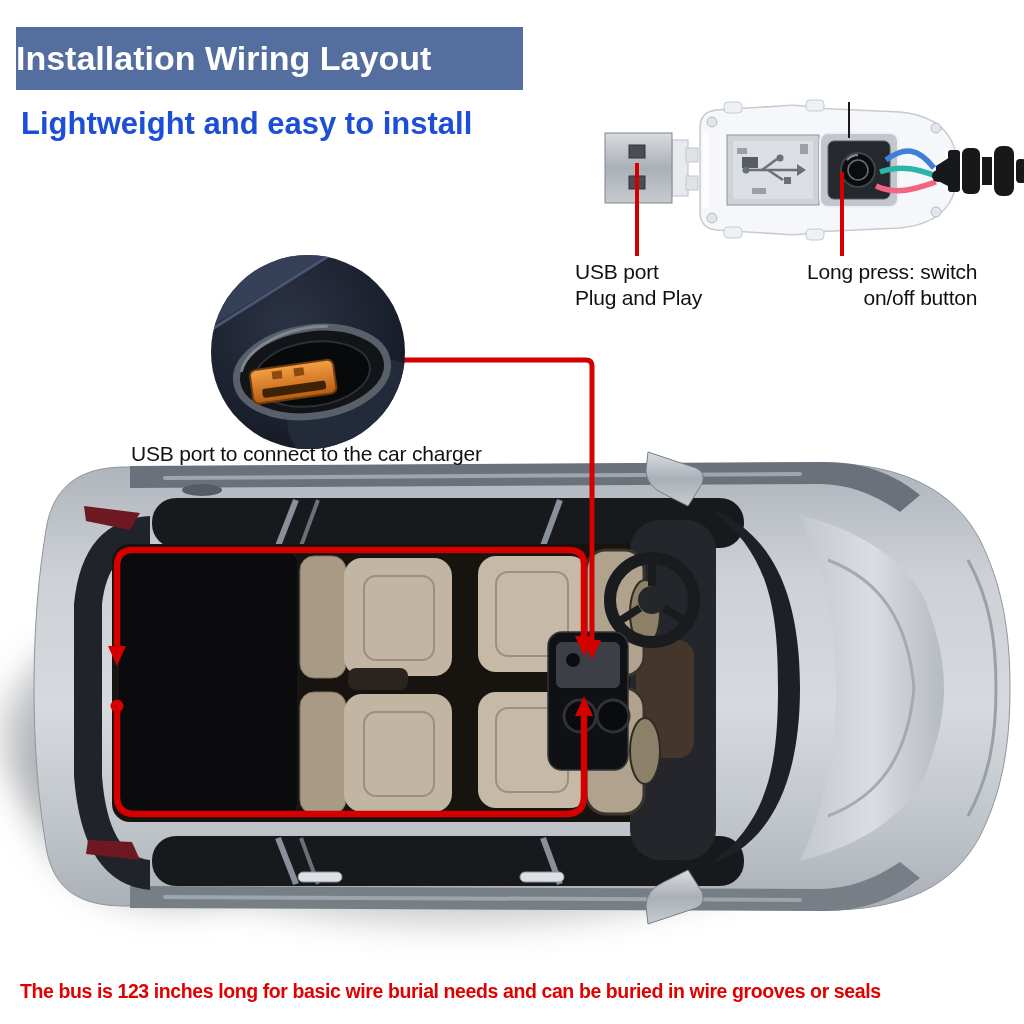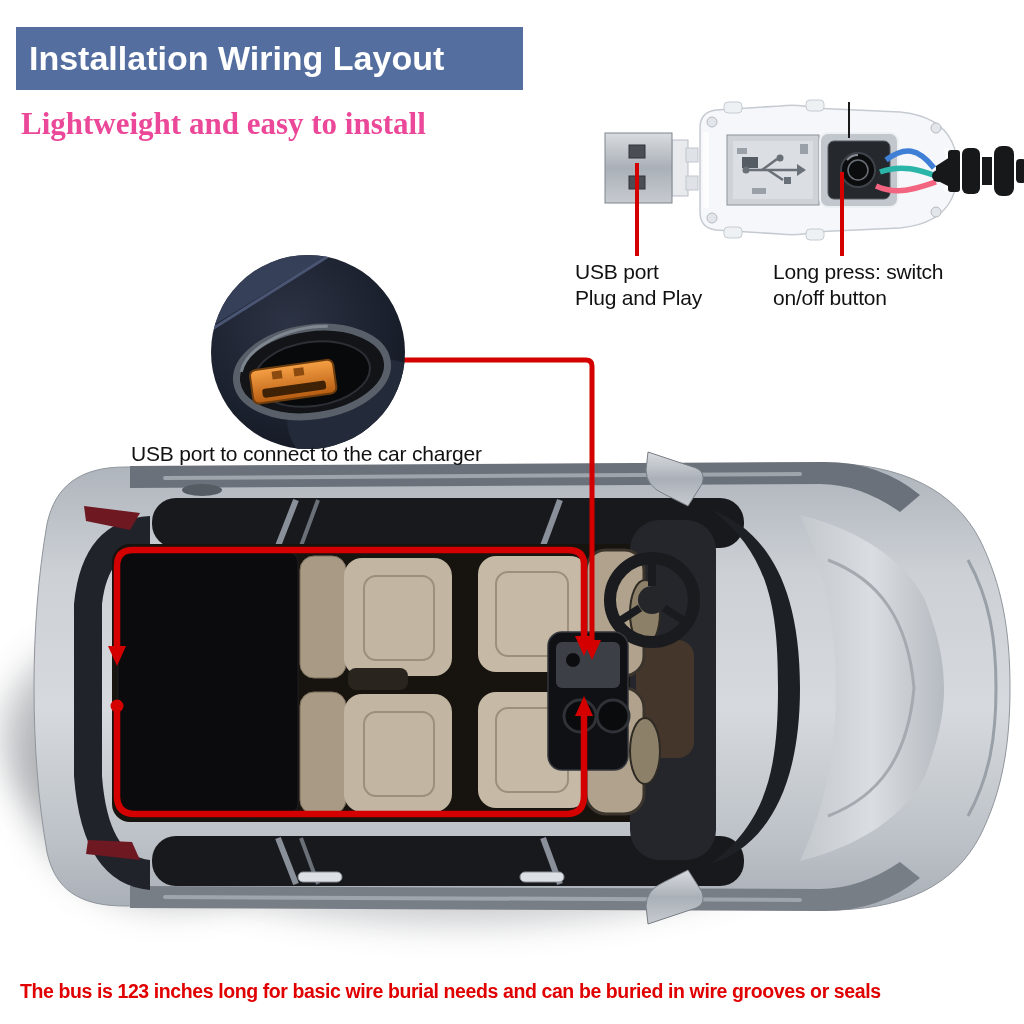--- a/index.html
+++ b/index.html
@@ -4,31 +4,31 @@
 <style>
   html,body{margin:0;padding:0;background:#ffffff;}
   .canvas{
     position:relative;width:1024px;height:1024px;background:#ffffff;
     font-family:"Liberation Sans", sans-serif;overflow:hidden;
   }
   .abs{position:absolute;}
   .banner{
     left:16px;top:27px;width:507px;height:63px;background:#546f9f;
     color:#ffffff;font-size:34px;font-weight:700;line-height:63px;
-    padding-left:13px;box-sizing:border-box;white-space:nowrap;letter-spacing:0px;
+    box-sizing:border-box;white-space:nowrap;letter-spacing:0px;
   }
   .subtitle{
-    left:21px;top:106px;color:#ec4899;font-size:31px;font-weight:700;white-space:nowrap;font-family:Liberation Serif, serif;
+    left:21px;top:106px;color:#1d4ed8;font-size:31px;font-weight:700;white-space:nowrap;
   }
   .callout{
     color:#111111;font-size:21px;font-weight:400;line-height:26px;white-space:nowrap;letter-spacing:-0.2px;
   }
   .callout span{display:block;}
   .usb-callout{left:575px;top:259px;}
-  .longpress-callout{left:773px;top:259px;}
+  .longpress-callout{left:807px;top:259px;text-align:right;}
   .charger-callout{left:131px;top:441px;font-size:21px;}
   .footer-note{
     left:20px;top:980px;color:#e10000;font-size:19.5px;font-weight:700;
     letter-spacing:-0.4px;white-space:nowrap;
   }
   svg{display:block;}
 </style>
 </head>
 <body>
 

